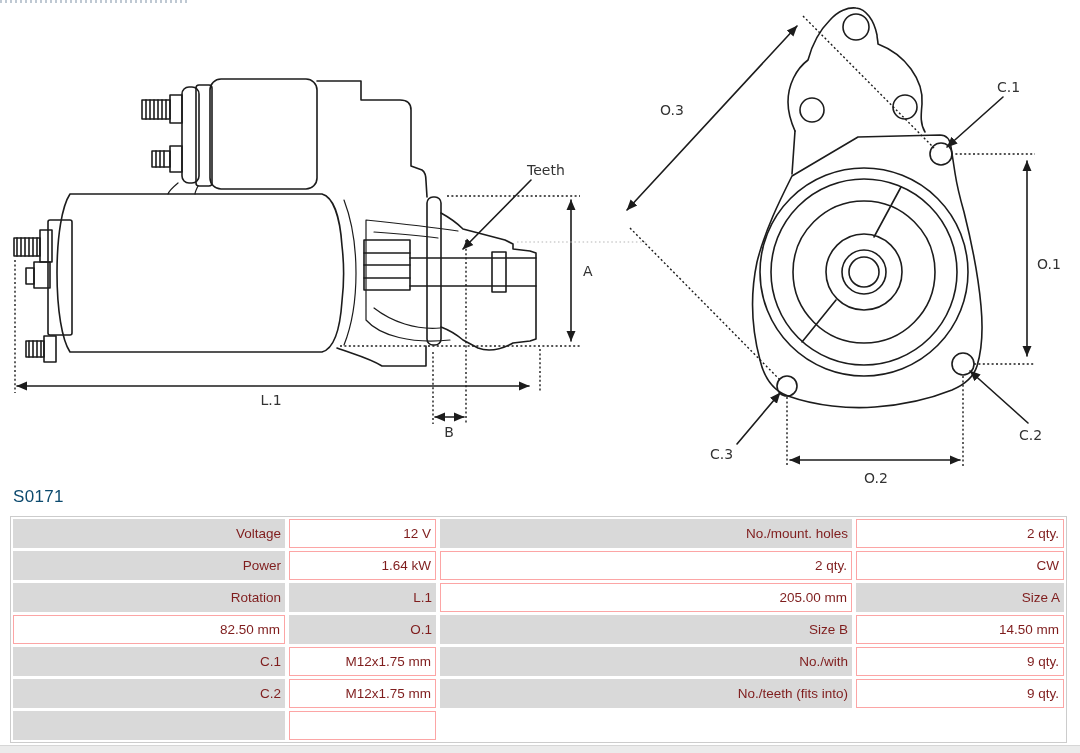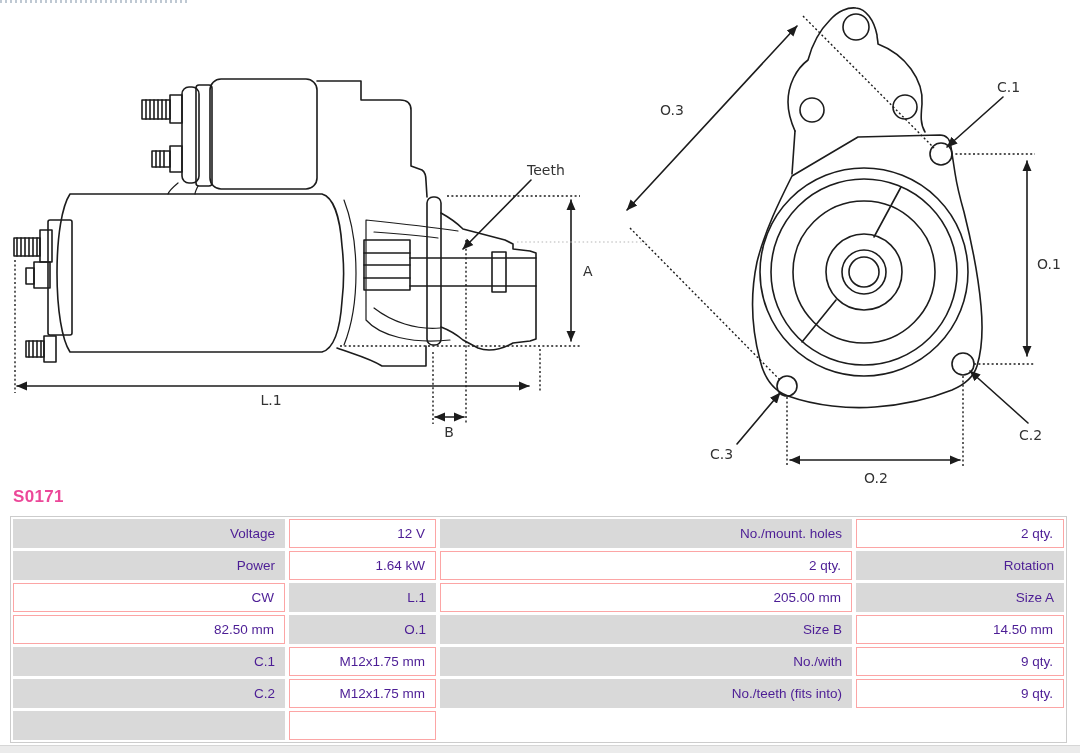--- a/index.html
+++ b/index.html
@@ -18,31 +18,31 @@
   }
   #drawings .thin{stroke-width:1.2;}
   #drawings .dot{stroke-width:1.4;stroke-dasharray:2 2.4;stroke-linecap:butt;}
   #drawings .cline{stroke:#b5b5b5;stroke-width:1.1;stroke-dasharray:1.5 2.6;stroke-linecap:butt;}
   #drawings text{
     fill:#333;font-family:"DejaVu Sans",sans-serif;font-size:14px;
     stroke:none;
   }
   .part-number{
     position:absolute;left:13px;top:487px;
-    font-size:17px;font-weight:bold;color:#ec4899;letter-spacing:.3px;
+    font-size:17px;font-weight:normal;color:#0c4a6e;letter-spacing:.3px;
   }
   .spec-table{
     position:absolute;left:10px;top:516px;width:1057px;box-sizing:border-box;
     border:1px solid #cccccc;background:#ffffff;padding:2px;
     display:grid;grid-template-columns:272px 147px 412px 1fr;
     column-gap:4px;row-gap:3px;
   }
   .spec-table .cell{
-    height:29px;line-height:29px;font-size:13.5px;color:#4c1d95;
-    text-align:right;padding-right:10px;box-sizing:border-box;
+    height:29px;line-height:29px;font-size:13.5px;color:#7f1d1d;
+    text-align:right;padding-right:4px;box-sizing:border-box;
     white-space:nowrap;overflow:hidden;
   }
   .spec-table .lab{background:#d9d9d9;}
   .spec-table .val{background:#ffffff;border:1px solid #fca5a5;line-height:27px;}
   .bottom-band{
     position:absolute;left:0;top:745px;width:1080px;height:8px;
     background:#ebebeb;border-top:1px solid #d6d6d6;
   }
 </style>
 </head>
@@ -194,22 +194,22 @@
 
   <div class="cell lab">Voltage</div>
   <div class="cell val">12 V</div>
   <div class="cell lab">No./mount. holes</div>
   <div class="cell val">2 qty.</div>
 
   <div class="cell lab">Power</div>
   <div class="cell val">1.64 kW</div>
   <div class="cell val">2 qty.</div>
 
+  <div class="cell val">CW</div>
   <div class="cell lab">Rotation</div>
-  <div class="cell val">CW</div>
   <div class="cell lab">L.1</div>
   <div class="cell val">205.00 mm</div>
 
   <div class="cell lab">Size A</div>
   <div class="cell val">82.50 mm</div>
   <div class="cell lab">O.1</div>
 
   <div class="cell lab">Size B</div>
   <div class="cell val">14.50 mm</div>
   <div class="cell lab">C.1</div>

